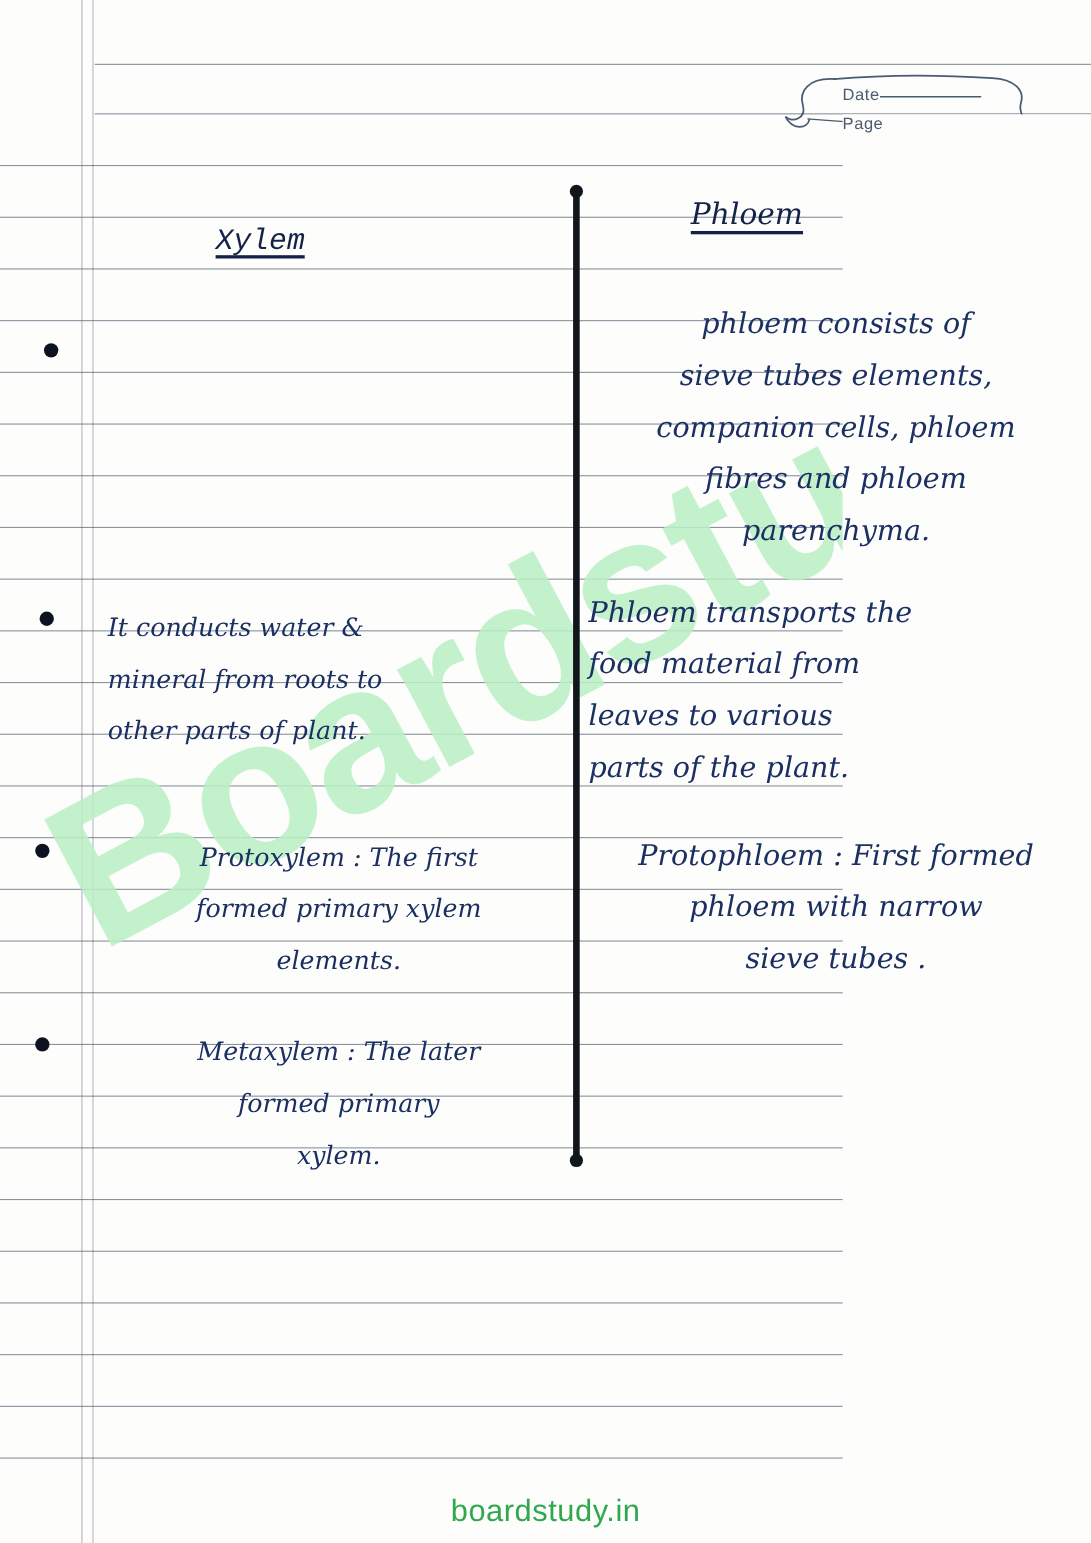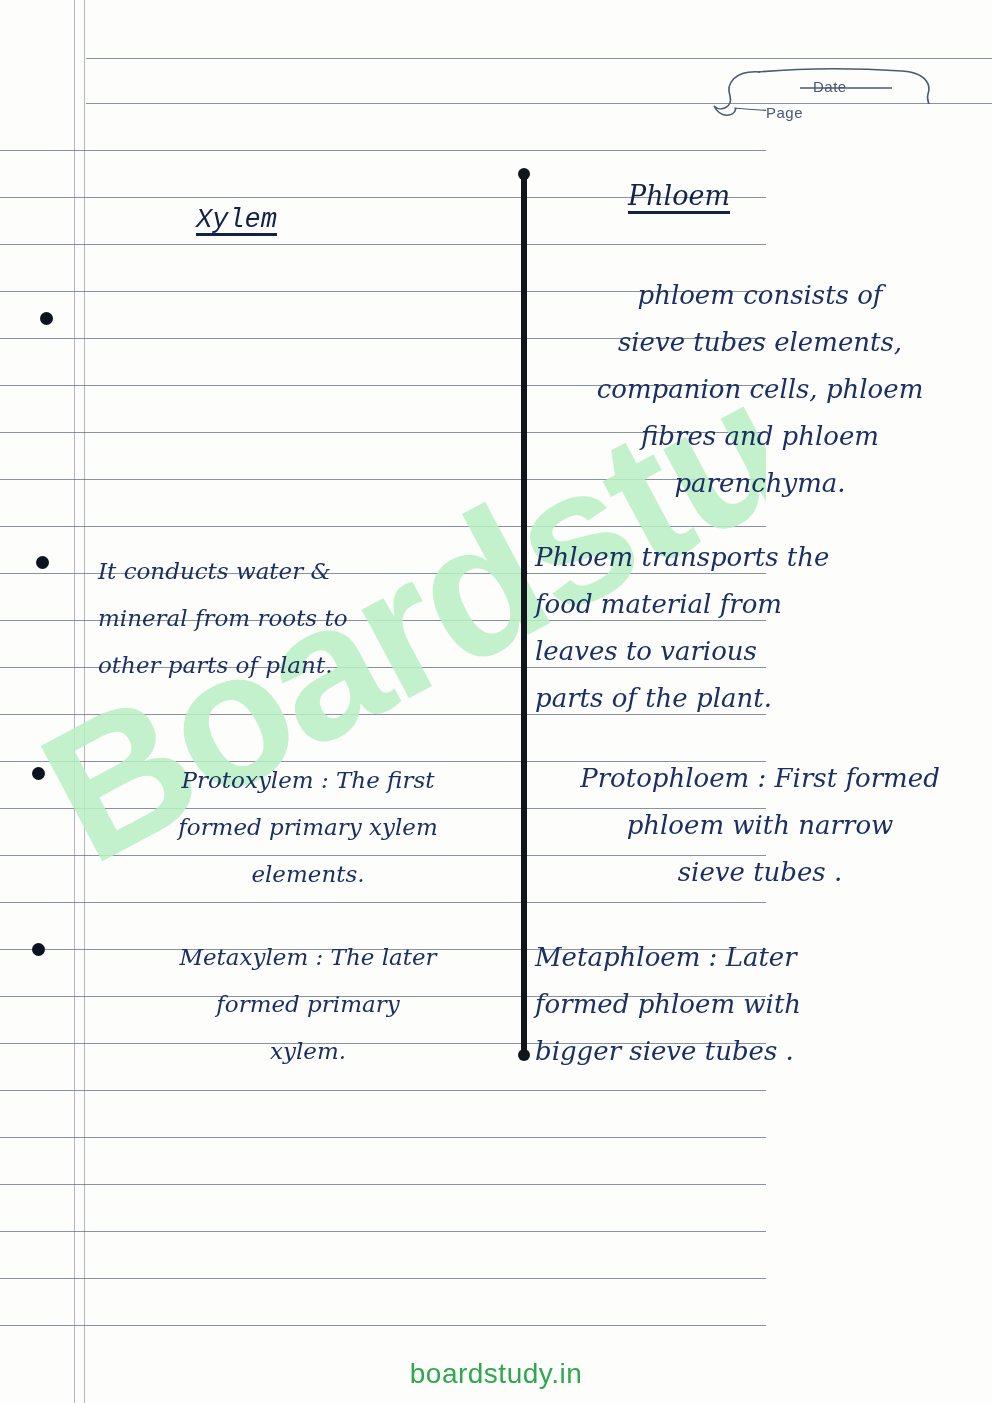--- a/index.html
+++ b/index.html
@@ -52,21 +52,21 @@
     height: 82px;
   }
   .stamp svg { display:block; }
   .stamp-label {
     position: absolute;
     font-family: "Liberation Sans", sans-serif;
     font-size: 15px;
     color: #4a5a72;
     letter-spacing: .5px;
   }
-  .stamp-label.date { top: 16px; left: 60px; margin-left: 47px; }
+  .stamp-label.date { top: 16px; left: 60px; }
   .stamp-label.page { top: 42px; left: 60px; }
 
   
   .wm-diag {
     position: absolute;
     left: 60px;
     top: 700px;
     transform: rotate(-28deg);
     transform-origin: left center;
     font-family: "Liberation Sans", sans-serif;
@@ -226,19 +226,16 @@
 formed primary xylem
 elements.</div>
   <div class="hand col-right center" style="top:755px;">Protophloem : First formed
 phloem with narrow
 sieve tubes .</div>
 
   <div class="bullet" style="left:32px; top:943px;"></div>
   <div class="hand col-left center" style="top:934px;">Metaxylem : The later
 formed primary
 xylem.</div>
-  <div class="hand col-right" style="top:934px;">Metaphloem :  Later
-formed phloem with
-bigger sieve tubes .</div>
 
   <div class="wm-foot">boardstudy.in</div>
 
 </div>
 
 </body></html>

